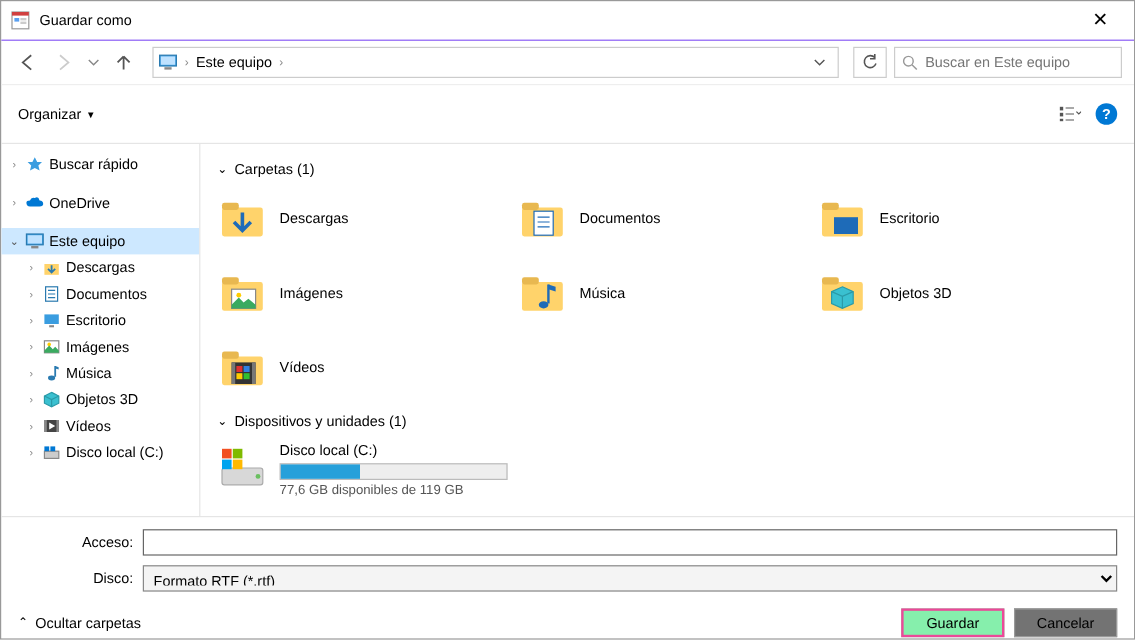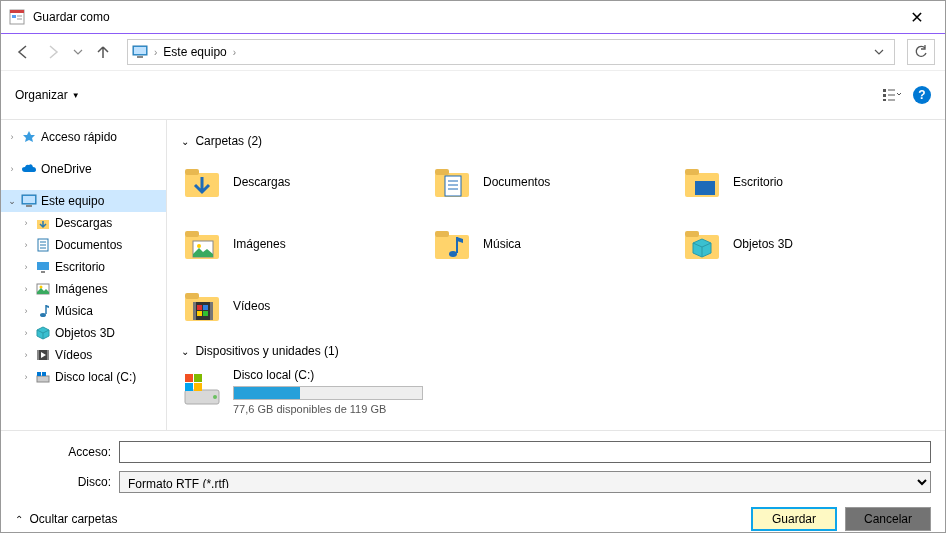--- a/index.html
+++ b/index.html
@@ -48,21 +48,21 @@
 .drive .dfree{font-size:11px;color:#555;margin-top:3px}
 .bottom{border-top:1px solid #e5e5e5;padding:10px 14px 8px}
 .formrow{display:flex;align-items:center;margin-bottom:8px}
 .formrow .lbl{width:104px;text-align:right;padding-right:8px;font-size:12px}
 .formrow input,.formrow select{flex:1;height:22px;border:1px solid #888;padding:4px 4px;font-size:12px;background:#fff}
 .formrow select{background:#f4f4f4}
 .actions{display:flex;align-items:center;margin-top:14px}
 .hide{display:flex;align-items:center;gap:6px;cursor:pointer;font-size:12px}
 .actions .spacer{flex:1}
 .btn{min-width:86px;height:24px;border:1px solid #999;background:#737373;margin-left:8px;cursor:pointer;font-size:12px}
-.btn.primary{border:2px solid #0ea5e9;background:#fef9c3}
+.btn.primary{border:2px solid #ec4899;background:#86efac}
 svg{display:block}
 </style>
 </head>
 <body>
 
 <div class="titlebar">
   <span class="appicon">
     <svg width="16" height="16">
         <rect x="1" y="1" width="14" height="14" fill="#fff" stroke="#999"></rect>
         <rect x="1" y="1" width="14" height="3" fill="#d04040"></rect>
@@ -112,20 +112,29 @@
           <path d="M1 3 L5 7 L9 3" fill="none" stroke="#555" stroke-width="1.2"></path>
         </svg>
       </span>
   </div>
   <div class="refresh">
       <svg width="14" height="14">
         <path d="M11 3 A5 5 0 1 0 12 8" fill="none" stroke="#555" stroke-width="1.3"></path>
         <path d="M11 0 L11 4 L7 4" fill="none" stroke="#555" stroke-width="1.3"></path>
       </svg>
     </div>
+  <div class="search">
+    <span>
+        <svg width="13" height="13">
+          <circle cx="5" cy="5" r="4" fill="none" stroke="#999" stroke-width="1.2"></circle>
+          <line x1="8" y1="8" x2="12" y2="12" stroke="#999" stroke-width="1.2"></line>
+        </svg>
+      </span>
+    <input placeholder="Buscar en Este equipo" style="">
+  </div>
 </div>
 
 <div class="toolbar">
   <div class="org">
     <span>Organizar</span>
     <span style="font-size:8px">▼</span>
   </div>
   <div class="spacer"></div>
   <div class="viewbtn">
       <svg width="18" height="14">
@@ -144,21 +153,21 @@
 <div class="main">
 
   <div class="tree">
     <div class="treeitem">
       <span class="exp">›</span>
       <span class="ticon">
           <svg width="14" height="14">
             <path d="M7 1 L9 5 L13 5 L10 8 L11 12 L7 10 L3 12 L4 8 L1 5 L5 5 Z" fill="#3a9de0"></path>
           </svg>
         </span>
-      <span class="tlabel">Acceso rápido</span>
+      <span class="tlabel">Buscar rápido</span>
     </div>
     <div class="treegap"></div>
     <div class="treeitem">
       <span class="exp">›</span>
       <span class="ticon">
           <svg width="16" height="12">
             <path d="M4 9 Q1 9 1 6 Q1 4 4 4 Q5 1 8 2 Q11 0 12 4 Q15 4 15 7 Q15 9 12 9 Z" fill="#0078d4"></path>
           </svg>
         </span>
       <span class="tlabel">OneDrive</span>
@@ -260,21 +269,21 @@
             <rect x="6" y="1" width="4" height="4" fill="#0078d4"></rect>
           </svg>
         </span>
         <span class="tlabel">Disco local (C:)</span>
       </div>
   </div>
 
   <div class="content">
     <div class="grouph">
       <span class="chev">⌄</span>
-      <span>Carpetas (2)</span>
+      <span>Carpetas (1)</span>
     </div>
     <div class="grid">
       <div class="tile">
           <span class="ficon">
             <svg width="42" height="42">
               <rect x="4" y="12" width="34" height="24" rx="2" fill="#ffd36b"></rect>
               <rect x="4" y="8" width="14" height="6" rx="2" fill="#e8b850"></rect>
               <path d="M21 16 L21 30 M14 24 L21 31 L28 24" stroke="#1e6bb8" stroke-width="3" fill="none"></path>
             </svg>
           </span>

